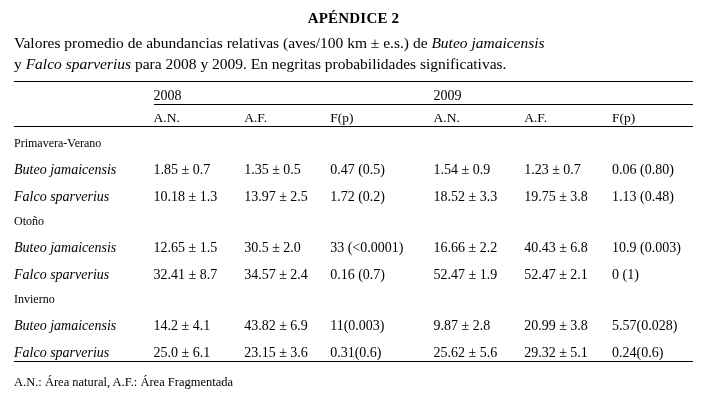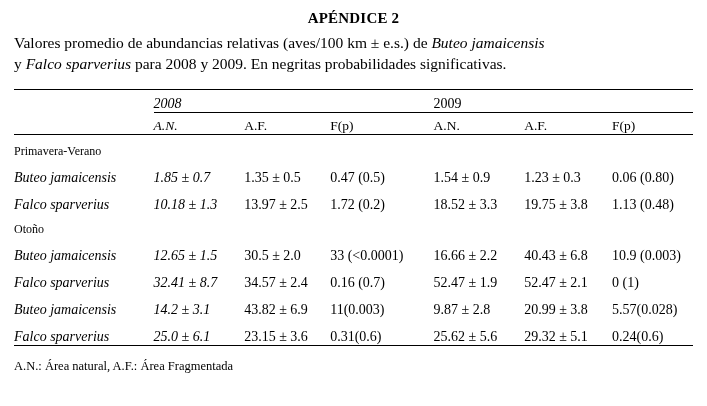--- a/index.html
+++ b/index.html
@@ -24,21 +24,21 @@
   .appendix-title {
     text-align: center;
     font-weight: bold;
     font-size: 15px;
     letter-spacing: 0.2px;
     margin: 2px 0 6px 0;
   }
   .caption {
     font-size: 15.5px;
     line-height: 1.35;
-    margin: 0 0 14px 0;
+    margin: 0 0 6px 0;
     text-align: left;
   }
   .caption i { font-style: italic; }
   table.data {
     width: 100%;
     border-collapse: collapse;
     font-size: 13.5px;
   }
   table.data td, table.data th {
     padding: 0;
@@ -51,21 +51,21 @@
   .yr-row td { height: 22px; padding-top: 3px; }
   .yr-label { font-size: 14px; }
   .span-rule {
     border-bottom: 1px solid #000;
   }
   .sub-row td { height: 21px; padding-bottom: 2px; }
   .group-row td { height: 24px; padding-top: 4px; font-size: 12px; }
   .data-row td { height: 27px; font-size: 14px; }
   .sp { font-style: italic; }
   .c-label { width: 146px; padding-right: 4px; }
-  .c-an1 { width: 93px; font-style: italic; }
+  .c-an1 { width: 93px; }
   .c-af1 { width: 88px; }
   .c-f1  { width: 106px; }
   .c-an2 { width: 93px; }
   .c-af2 { width: 90px; }
   .c-f2  { width: 82px; }
   .footnote {
     font-size: 12.5px;
     margin-top: 8px;
     padding-top: 5px;
   }
@@ -107,21 +107,21 @@
 
       <tr class="group-row">
         <td colspan="7">Primavera-Verano</td>
       </tr>
       <tr class="data-row">
         <td class="c-label sp">Buteo jamaicensis</td>
         <td class="c-an1 nowrap">1.85 ± 0.7</td>
         <td class="c-af1 nowrap">1.35 ± 0.5</td>
         <td class="c-f1 nowrap">0.47 (0.5)</td>
         <td class="c-an2 nowrap">1.54 ± 0.9</td>
-        <td class="c-af2 nowrap">1.23 ± 0.3</td>
+        <td class="c-af2 nowrap">1.23 ± 0.7</td>
         <td class="c-f2 nowrap">0.06 (0.80)</td>
       </tr>
       <tr class="data-row">
         <td class="c-label sp">Falco sparverius</td>
         <td class="c-an1 nowrap">10.18 ± 1.3</td>
         <td class="c-af1 nowrap">13.97 ± 2.5</td>
         <td class="c-f1 nowrap">1.72 (0.2)</td>
         <td class="c-an2 nowrap">18.52 ± 3.3</td>
         <td class="c-af2 nowrap">19.75 ± 3.8</td>
         <td class="c-f2 nowrap">1.13 (0.48)</td>
@@ -142,23 +142,26 @@
       <tr class="data-row">
         <td class="c-label sp">Falco sparverius</td>
         <td class="c-an1 nowrap">32.41 ± 8.7</td>
         <td class="c-af1 nowrap">34.57 ± 2.4</td>
         <td class="c-f1 nowrap">0.16 (0.7)</td>
         <td class="c-an2 nowrap">52.47 ± 1.9</td>
         <td class="c-af2 nowrap">52.47 ± 2.1</td>
         <td class="c-f2 nowrap">0 (1)</td>
       </tr>
 
+      <tr class="group-row">
+        <td colspan="7">Invierno</td>
+      </tr>
       <tr class="data-row">
         <td class="c-label sp">Buteo jamaicensis</td>
-        <td class="c-an1 nowrap">14.2 ± 3.1</td>
+        <td class="c-an1 nowrap">14.2 ± 4.1</td>
         <td class="c-af1 nowrap">43.82 ± 6.9</td>
         <td class="c-f1 nowrap">11(0.003)</td>
         <td class="c-an2 nowrap">9.87 ± 2.8</td>
         <td class="c-af2 nowrap">20.99 ± 3.8</td>
         <td class="c-f2 nowrap">5.57(0.028)</td>
       </tr>
       <tr class="data-row rule-bottom">
         <td class="c-label sp">Falco sparverius</td>
         <td class="c-an1 nowrap">25.0 ± 6.1</td>
         <td class="c-af1 nowrap">23.15 ± 3.6</td>

